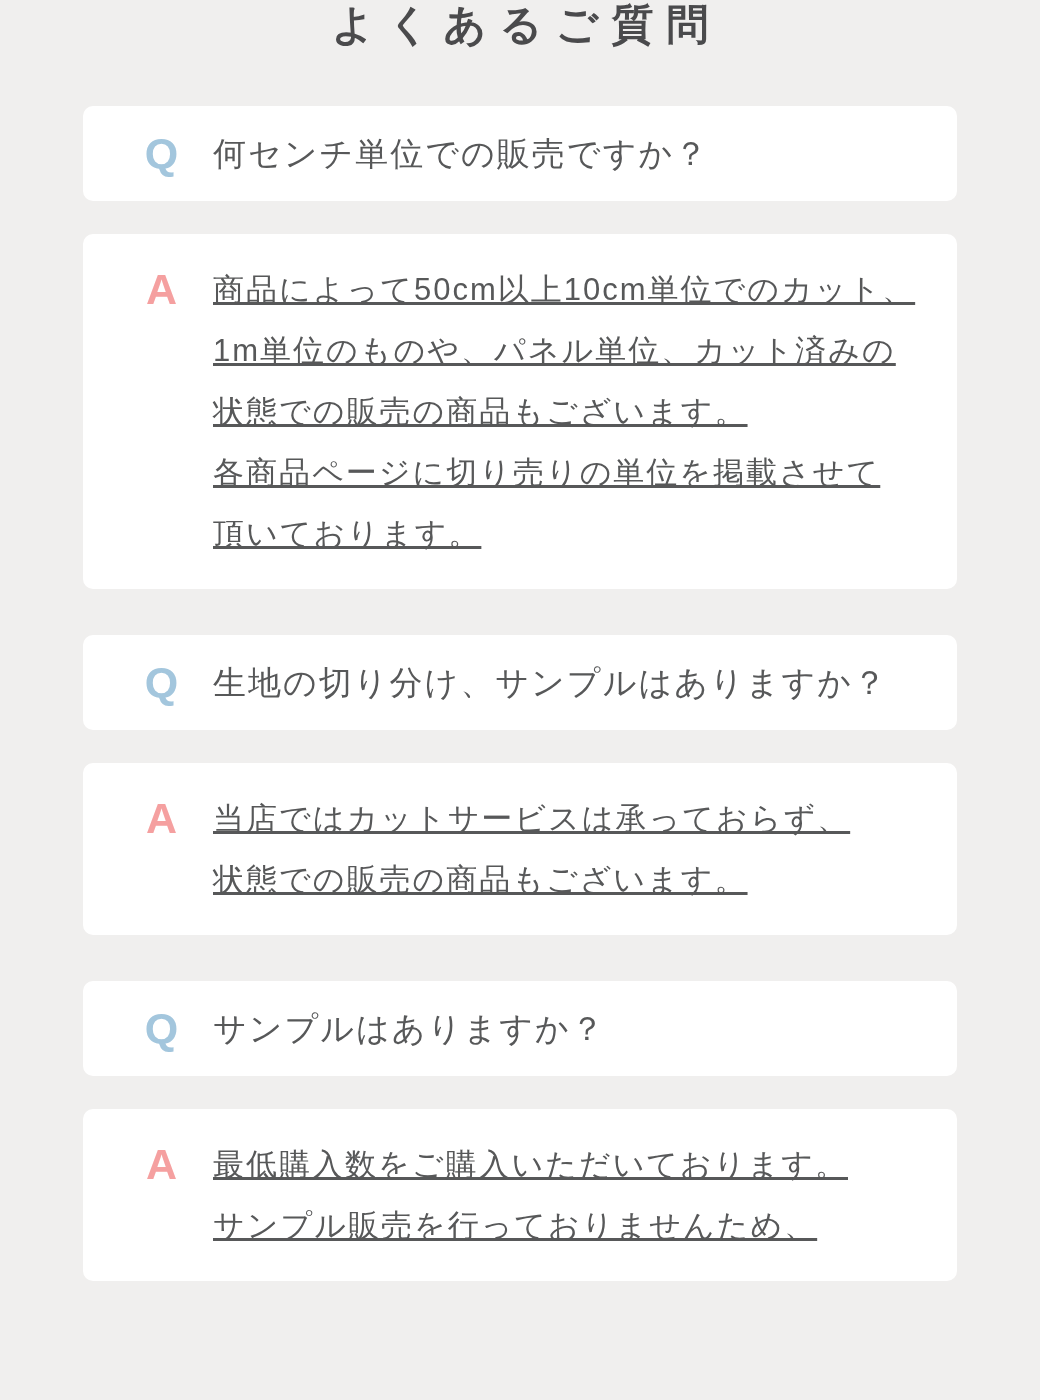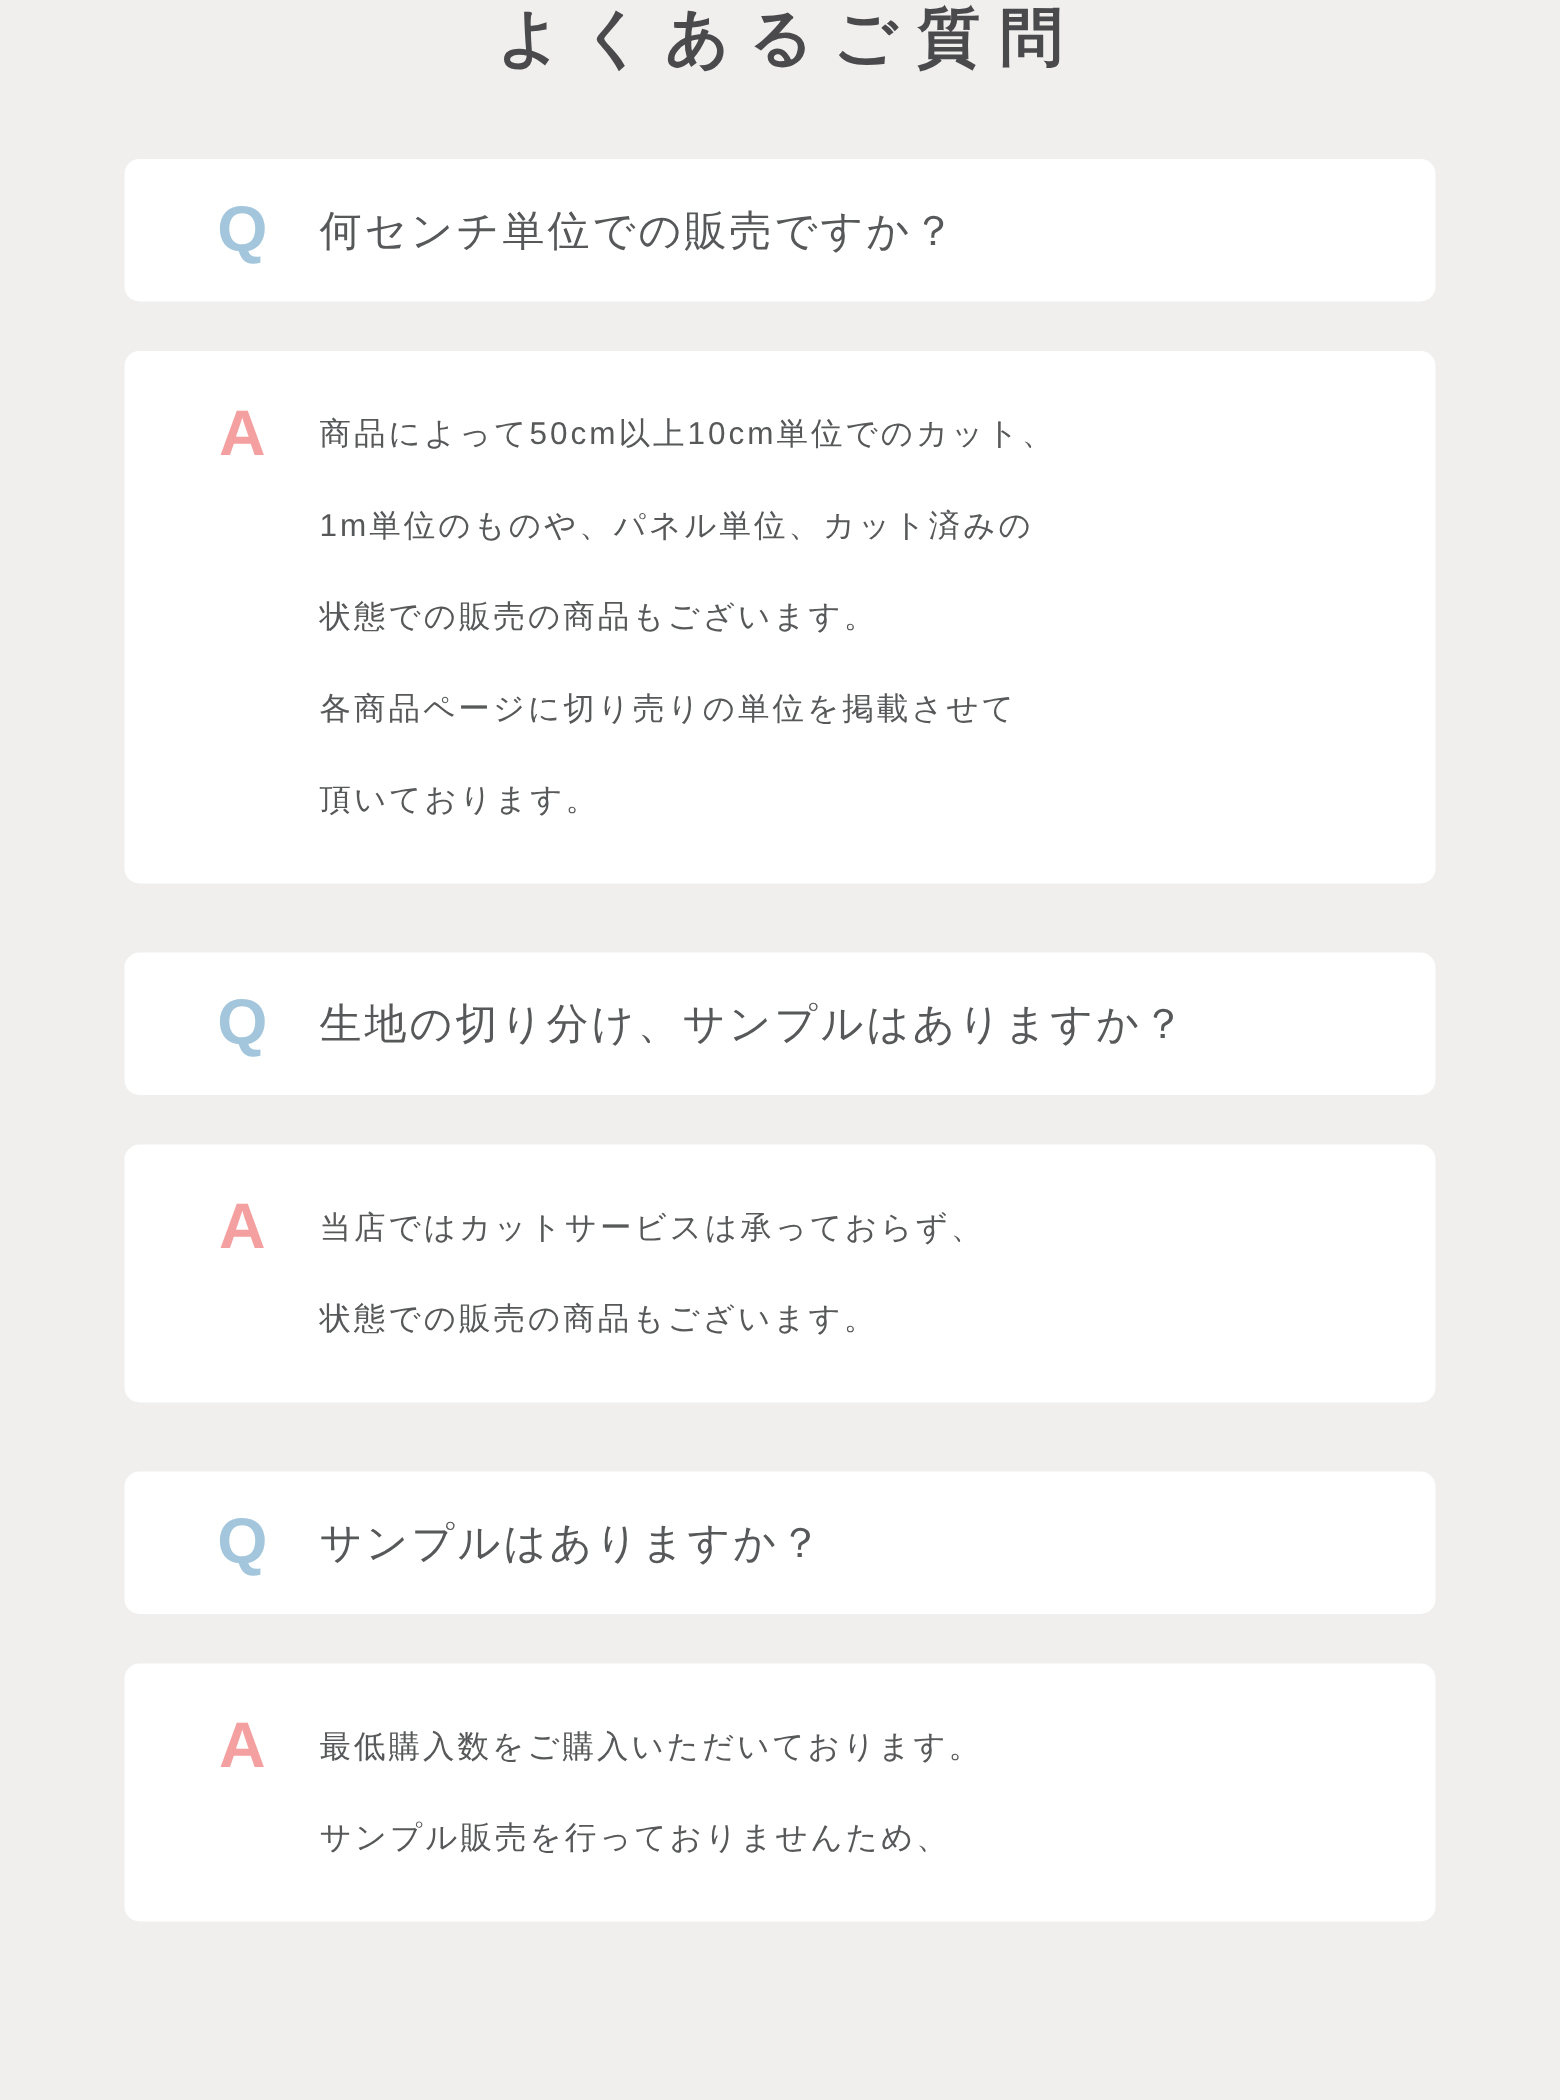--- a/index.html
+++ b/index.html
@@ -60,35 +60,36 @@
     margin-right: 30px;
     font-size: 43px;
     font-weight: bold;
     line-height: 61px;
     text-align: center;
   }
   .badge.q { color: var(--q); }
   .badge.a { color: var(--a); }
   .q-text {
     margin: 0;
-    font-size: 28px;
+    font-size: 33px;
     line-height: 61px;
     letter-spacing: 2px;
     color: var(--text);
   }
   .a-text {
     min-width: 0;
   }
   .a-line {
     margin: 0;
-    font-size: 21px;
+    font-size: 31px;
     line-height: 61px;
     letter-spacing: 2px;
     color: var(--text);
     white-space: nowrap;
+    text-decoration: underline;
   }
 </style>
 </head>
 <body>
 
 <h1 class="page-title">よくあるご質問</h1>
 
 <div class="faq-list" id="faq-list">
   <section class="faq-pair">
     <div class="card q-card">

